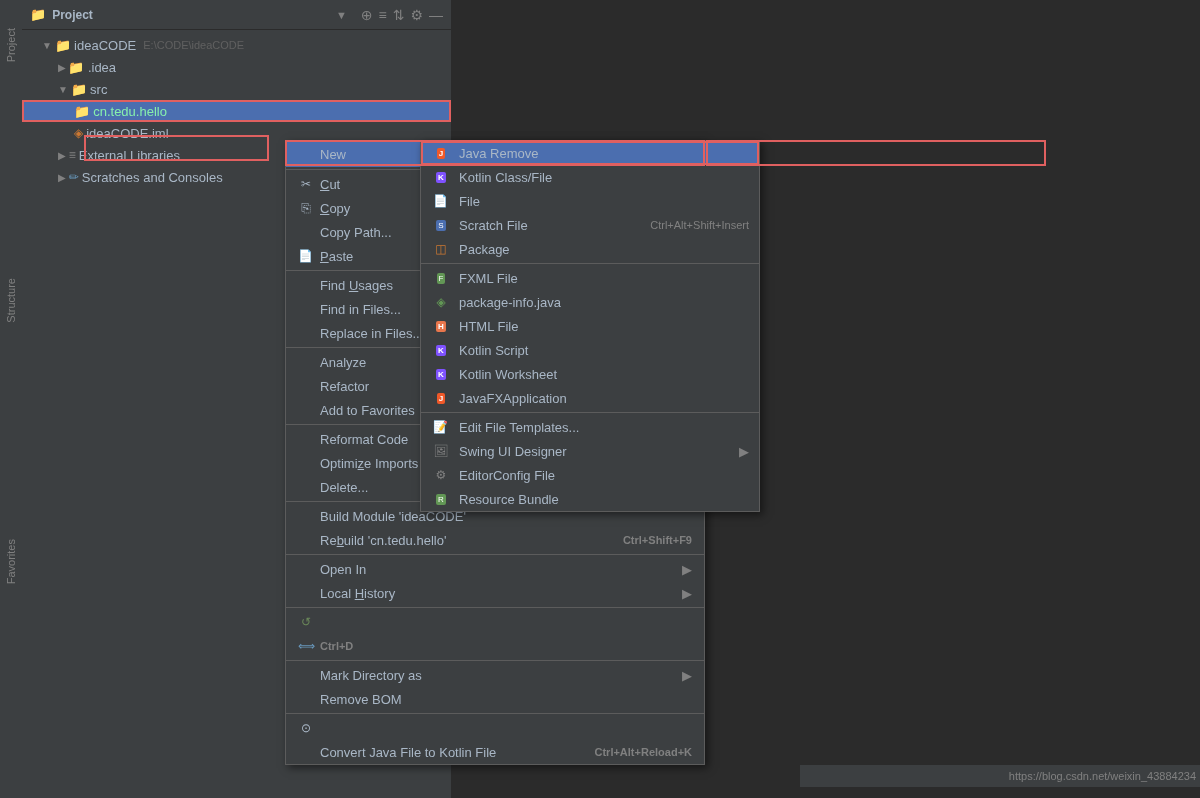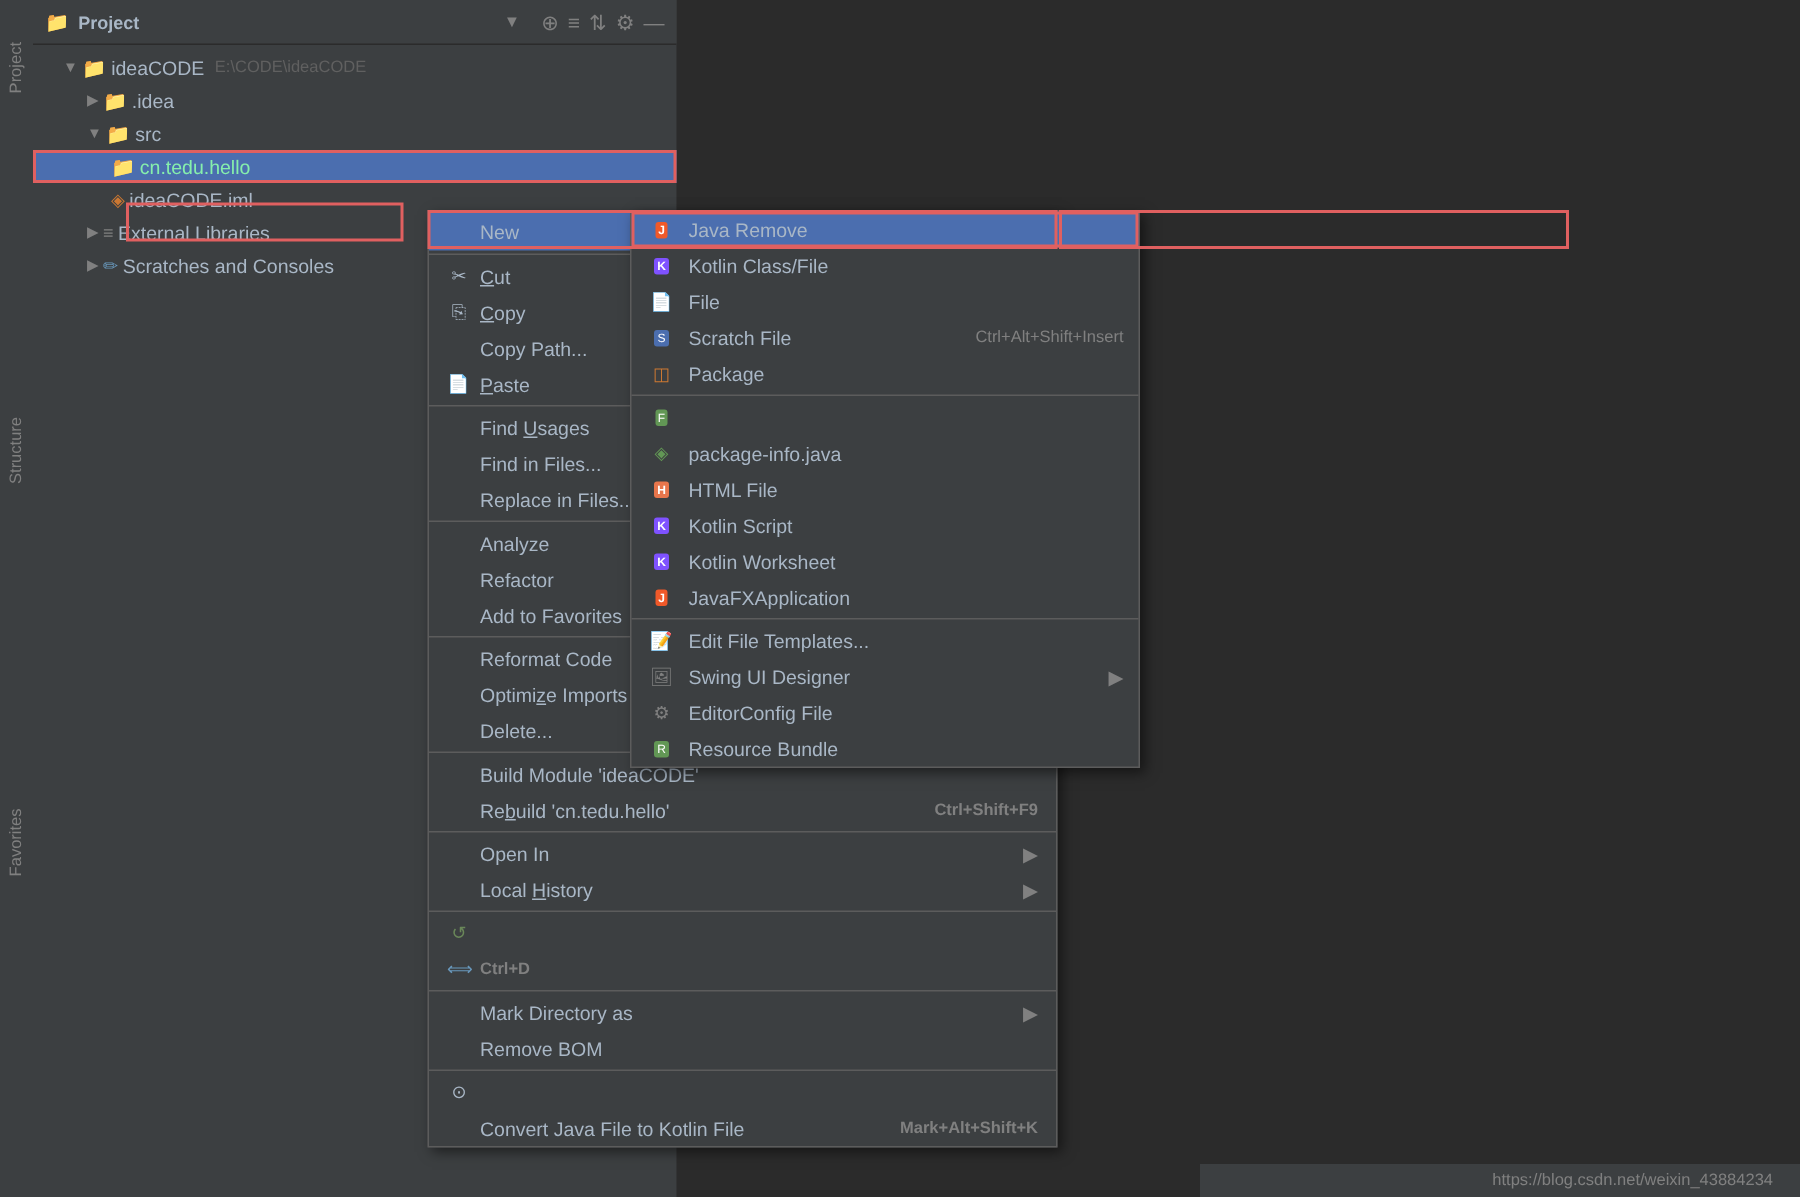--- a/index.html
+++ b/index.html
@@ -193,28 +193,28 @@
       width: 185px;
       height: 26px;
       border: 2px solid #e06060;
       z-index: 200;
       pointer-events: none;
     }
 
     
     .status-bar {
       position: absolute;
-      bottom: 0;
+      bottom: 11px;
       right: 0;
       width: 400px;
       height: 22px;
       display: flex;
       align-items: center;
       justify-content: flex-end;
-      padding: 0 18px;
+      padding: 0 4px;
       background: #3c3f41;
       font-size: 11px;
       color: #808080;
     }
 
     
     .main-area {
       position: absolute;
       left: 452px;
       top: 0;
@@ -439,21 +439,21 @@
   </div>
   <div class="ctx-separator"></div>
 
   <div class="ctx-item">
     <span class="ctx-icon" style="color:#a9b7c6;">⊙</span>
   </div>
 
   <div class="ctx-item">
     <span class="ctx-icon"></span>
     <span class="ctx-label">Convert Java File to Kotlin File</span>
-    <span class="ctx-shortcut">Mark+Alt+Shift+K</span>
+    <span class="ctx-shortcut">Ctrl+Alt+Reload+K</span>
   </div>
 </div>
 
 <div class="submenu" style="top:140px;">
 
   <div class="sub-item active-highlight">
     <span class="sub-icon">
       <span class="java-icon">J</span>
     </span>
     <span class="sub-label">Java Remove</span>
@@ -482,20 +482,21 @@
   <div class="sub-item">
     <span class="sub-icon" style="color:#cc7832;">◫</span>
     <span class="sub-label">Package</span>
   </div>
   <div class="sub-separator"></div>
 
   <div class="sub-item">
     <span class="sub-icon">
       <span class="fxml-icon">F</span>
     </span>
+    <span class="sub-label">FXML File</span>
   </div>
 
   <div class="sub-item">
     <span class="sub-icon" style="color:#629755;">◈</span>
     <span class="sub-label">package-info.java</span>
   </div>
 
   <div class="sub-item">
     <span class="sub-icon">
       <span class="html-icon">H</span>

